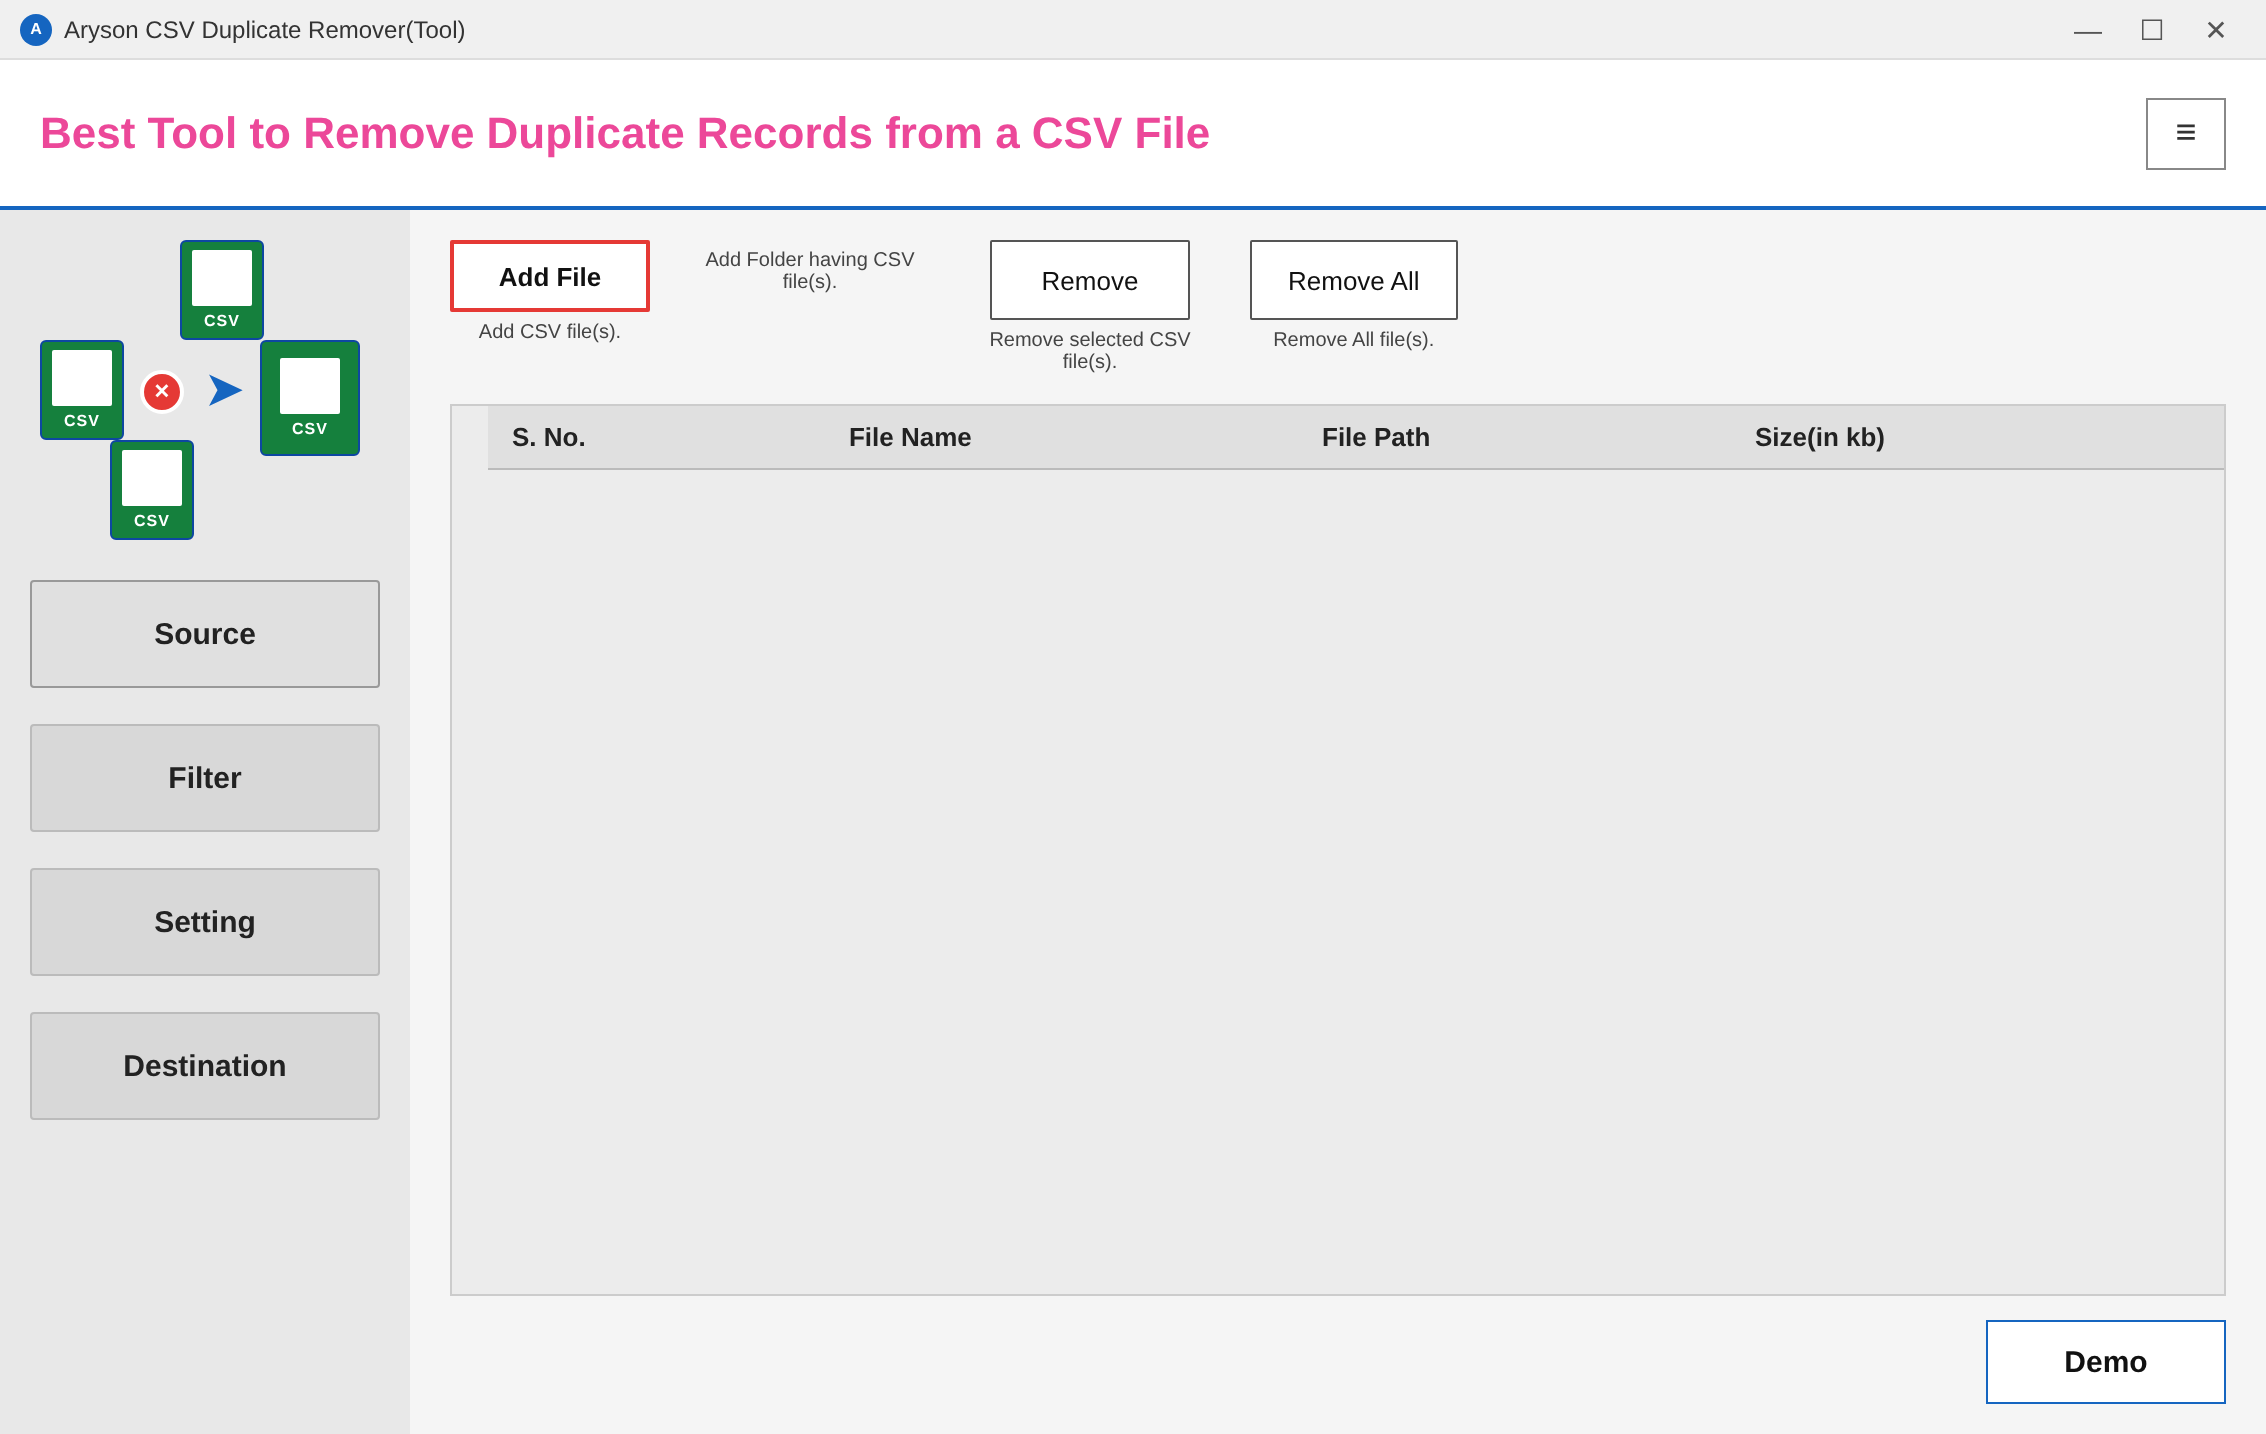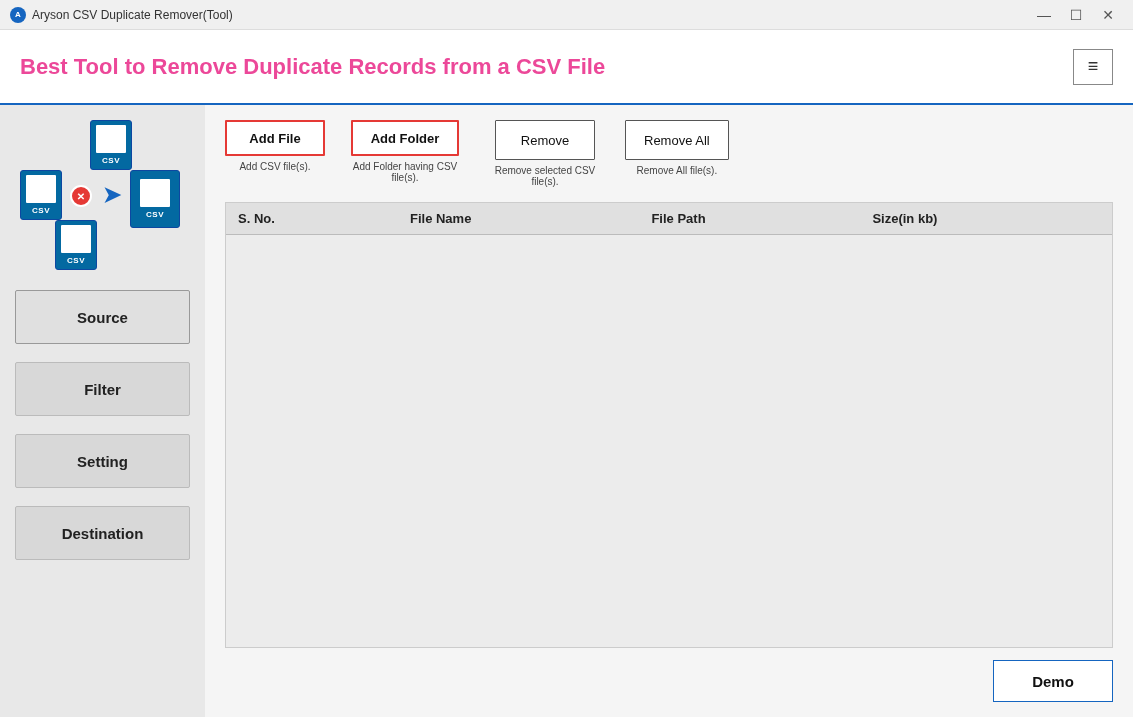--- a/index.html
+++ b/index.html
@@ -98,21 +98,21 @@
       height: 165px;
       display: flex;
       align-items: center;
       justify-content: center;
       position: relative;
       margin-bottom: 10px;
     }
     
     .csv-icon {
       width: 42px; height: 50px;
-      background: #0369a1;
+      background: #15803d;
       border-radius: 3px;
       display: flex; flex-direction: column; align-items: center; justify-content: center;
       color: white; font-size: 9px; font-weight: bold;
       position: absolute;
       border: 1.5px solid #0d47a1;
     }
     .csv-icon::before {
       content: '';
       display: block;
       width: 30px; height: 28px;
@@ -221,20 +221,21 @@
       text-align: center;
       max-width: 120px;
     }
 
     
     .file-table-container {
       flex: 1;
       background: #ececec;
       border: 1px solid #ccc;
       overflow: auto;
+      padding-left: 18px;
     }
     .file-table {
       width: 100%;
       border-collapse: collapse;
     }
     .file-table thead tr {
       background: #e0e0e0;
     }
     .file-table th {
       text-align: left;
@@ -324,21 +325,20 @@
   </div>
 
   <div class="content-area">
 
     <div class="toolbar-row">
       <div class="toolbar-item">
         <button class="btn-primary">Add File</button>
         <span class="btn-desc">Add CSV file(s).</span>
       </div>
       <div class="toolbar-item">
-        <button class="btn-primary">Add Folder</button>
         <span class="btn-desc">Add Folder having CSV file(s).</span>
       </div>
       <div class="toolbar-item">
         <button class="btn-secondary">Remove</button>
         <span class="btn-desc">Remove selected CSV file(s).</span>
       </div>
       <div class="toolbar-item">
         <button class="btn-secondary">Remove All</button>
         <span class="btn-desc">Remove All file(s).</span>
       </div>

